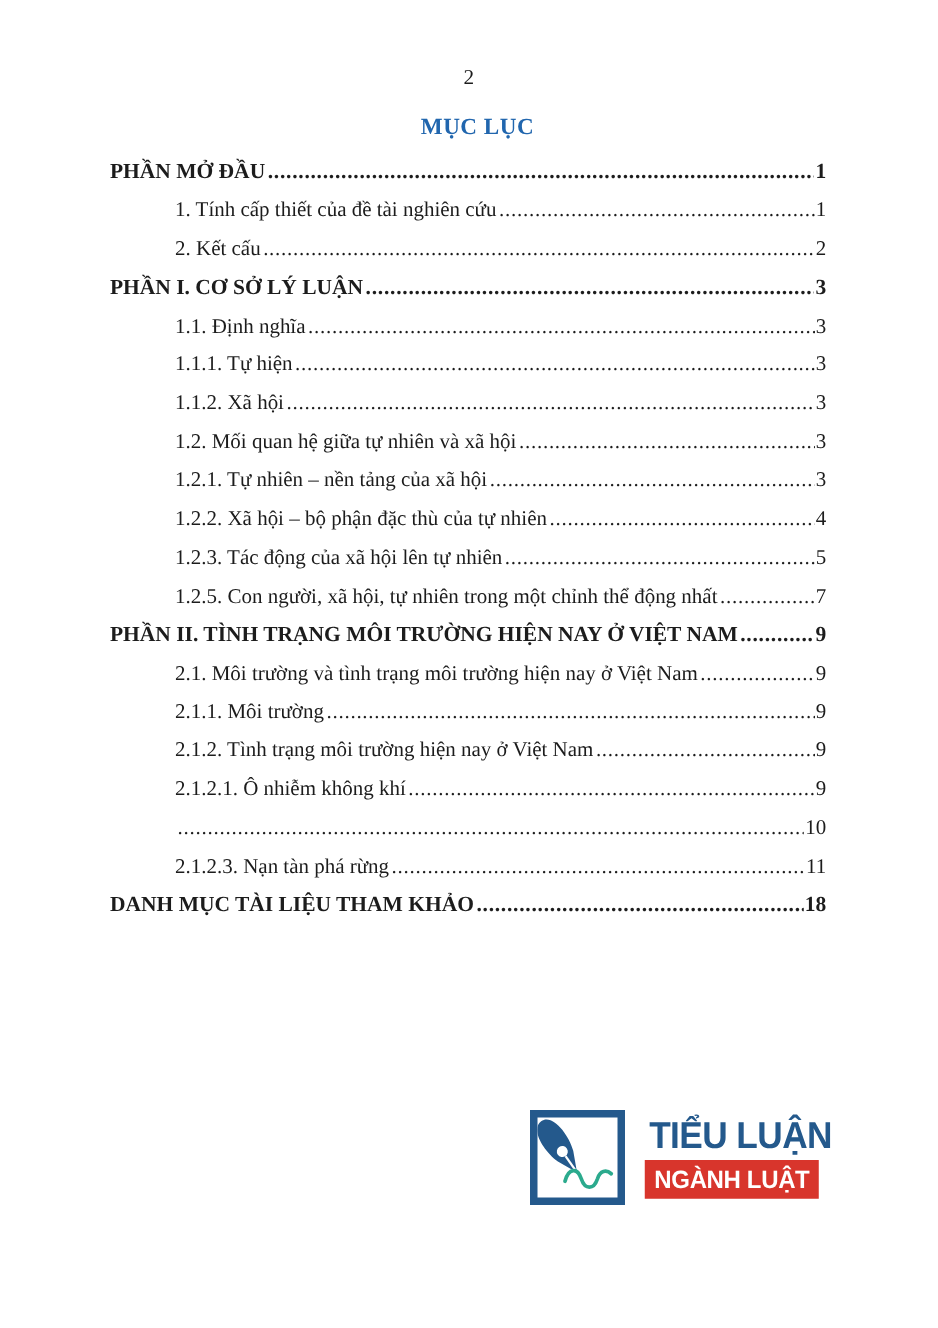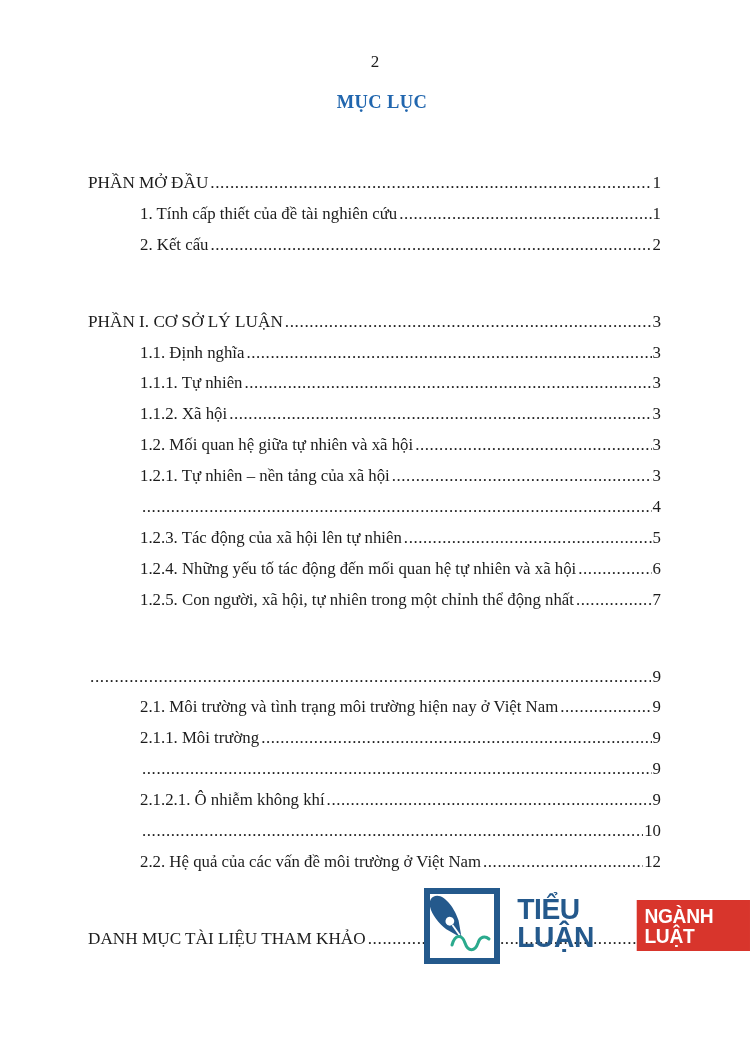--- a/index.html
+++ b/index.html
@@ -25,41 +25,41 @@
   }
 
   .toc {
     position: absolute; top: 122px; left: 88px; right: 89px;
   }
   .toc-row {
     display: flex; align-items: baseline;
     height: 30.9px; line-height: 30.9px;
     font-size: 16.8px; white-space: nowrap;
   }
-  .toc-row.bold { font-weight: normal; font-size: 17.2px; margin-top: 46px; }
+  .toc-row.bold { font-weight: bold; font-size: 17.2px; }
   .toc-row.indent { padding-left: 52px; }
   .toc-label { white-space: nowrap; }
   .toc-dots {
     flex: 1 1 auto; overflow: hidden; white-space: nowrap;
     padding-left: 2px; min-width: 10px;
   }
   .toc-dots::after {
     content: "................................................................................................................................................................................................";
     letter-spacing: 0.6px;
   }
   .toc-page { white-space: nowrap; padding-left: 1px; }
 
   .logo {
     position: absolute; left: 424px; top: 888px;
     display: flex; align-items: flex-start;
   }
   .logo-icon { display: block; width: 76px; height: 76px; }
   .logo-icon svg { display: block; }
   .logo-text {
-    display: flex; flex-direction: row; align-items: flex-start;
+    display: flex; flex-direction: column; align-items: flex-start;
     margin-left: 10px; padding-top: 7px;
     font-family: "Liberation Sans", sans-serif;
   }
   .logo-title {
     font-weight: bold; font-size: 30px; line-height: 28px;
     color: #24598C; letter-spacing: -0.5px;
     transform: scaleX(0.94); transform-origin: right center;
   }
   .logo-badge {
     margin-top: 5px;
@@ -98,89 +98,87 @@
         <span class="toc-label">PHẦN I. CƠ SỞ LÝ LUẬN</span>
         <span class="toc-dots"></span>
         <span class="toc-page">3</span>
       </div>
       <div class="toc-row indent">
         <span class="toc-label">1.1. Định nghĩa</span>
         <span class="toc-dots"></span>
         <span class="toc-page">3</span>
       </div>
       <div class="toc-row indent">
-        <span class="toc-label">1.1.1. Tự nhiên</span>
+        <span class="toc-label">1.1.1. Tự hiện</span>
         <span class="toc-dots"></span>
         <span class="toc-page">3</span>
       </div>
       <div class="toc-row indent">
         <span class="toc-label">1.1.2. Xã hội</span>
         <span class="toc-dots"></span>
         <span class="toc-page">3</span>
       </div>
       <div class="toc-row indent">
         <span class="toc-label">1.2. Mối quan hệ giữa tự nhiên và xã hội</span>
         <span class="toc-dots"></span>
         <span class="toc-page">3</span>
       </div>
       <div class="toc-row indent">
         <span class="toc-label">1.2.1. Tự nhiên – nền tảng của xã hội</span>
         <span class="toc-dots"></span>
         <span class="toc-page">3</span>
       </div>
       <div class="toc-row indent">
+        <span class="toc-label">1.2.2. Xã hội – bộ phận đặc thù của tự nhiên</span>
         <span class="toc-dots"></span>
         <span class="toc-page">4</span>
       </div>
       <div class="toc-row indent">
         <span class="toc-label">1.2.3. Tác động của xã hội lên tự nhiên</span>
         <span class="toc-dots"></span>
         <span class="toc-page">5</span>
       </div>
       <div class="toc-row indent">
-        <span class="toc-label">1.2.4. Những yếu tố tác động đến mối quan hệ tự nhiên và xã hội</span>
-        <span class="toc-dots"></span>
-        <span class="toc-page">6</span>
-      </div>
-      <div class="toc-row indent">
         <span class="toc-label">1.2.5. Con người, xã hội, tự nhiên trong một chỉnh thể động nhất</span>
         <span class="toc-dots"></span>
         <span class="toc-page">7</span>
       </div>
       <div class="toc-row bold">
+        <span class="toc-label">PHẦN II. TÌNH TRẠNG MÔI TRƯỜNG HIỆN NAY Ở VIỆT NAM</span>
         <span class="toc-dots"></span>
         <span class="toc-page">9</span>
       </div>
       <div class="toc-row indent">
         <span class="toc-label">2.1. Môi trường và tình trạng môi trường hiện nay ở Việt Nam</span>
         <span class="toc-dots"></span>
         <span class="toc-page">9</span>
       </div>
       <div class="toc-row indent">
         <span class="toc-label">2.1.1. Môi trường</span>
         <span class="toc-dots"></span>
         <span class="toc-page">9</span>
       </div>
       <div class="toc-row indent">
+        <span class="toc-label">2.1.2. Tình trạng môi trường hiện nay ở Việt Nam</span>
         <span class="toc-dots"></span>
         <span class="toc-page">9</span>
       </div>
       <div class="toc-row indent">
         <span class="toc-label">2.1.2.1. Ô nhiễm không khí</span>
         <span class="toc-dots"></span>
         <span class="toc-page">9</span>
       </div>
       <div class="toc-row indent">
         <span class="toc-dots"></span>
         <span class="toc-page">10</span>
       </div>
       <div class="toc-row indent">
-        <span class="toc-label">2.2. Hệ quả của các vấn đề môi trường ở Việt Nam</span>
-        <span class="toc-dots"></span>
-        <span class="toc-page">12</span>
+        <span class="toc-label">2.1.2.3. Nạn tàn phá rừng</span>
+        <span class="toc-dots"></span>
+        <span class="toc-page">11</span>
       </div>
       <div class="toc-row bold">
         <span class="toc-label">DANH MỤC TÀI LIỆU THAM KHẢO</span>
         <span class="toc-dots"></span>
         <span class="toc-page">18</span>
       </div>
     </div>
 
   <div class="logo">
     <span class="logo-icon">

